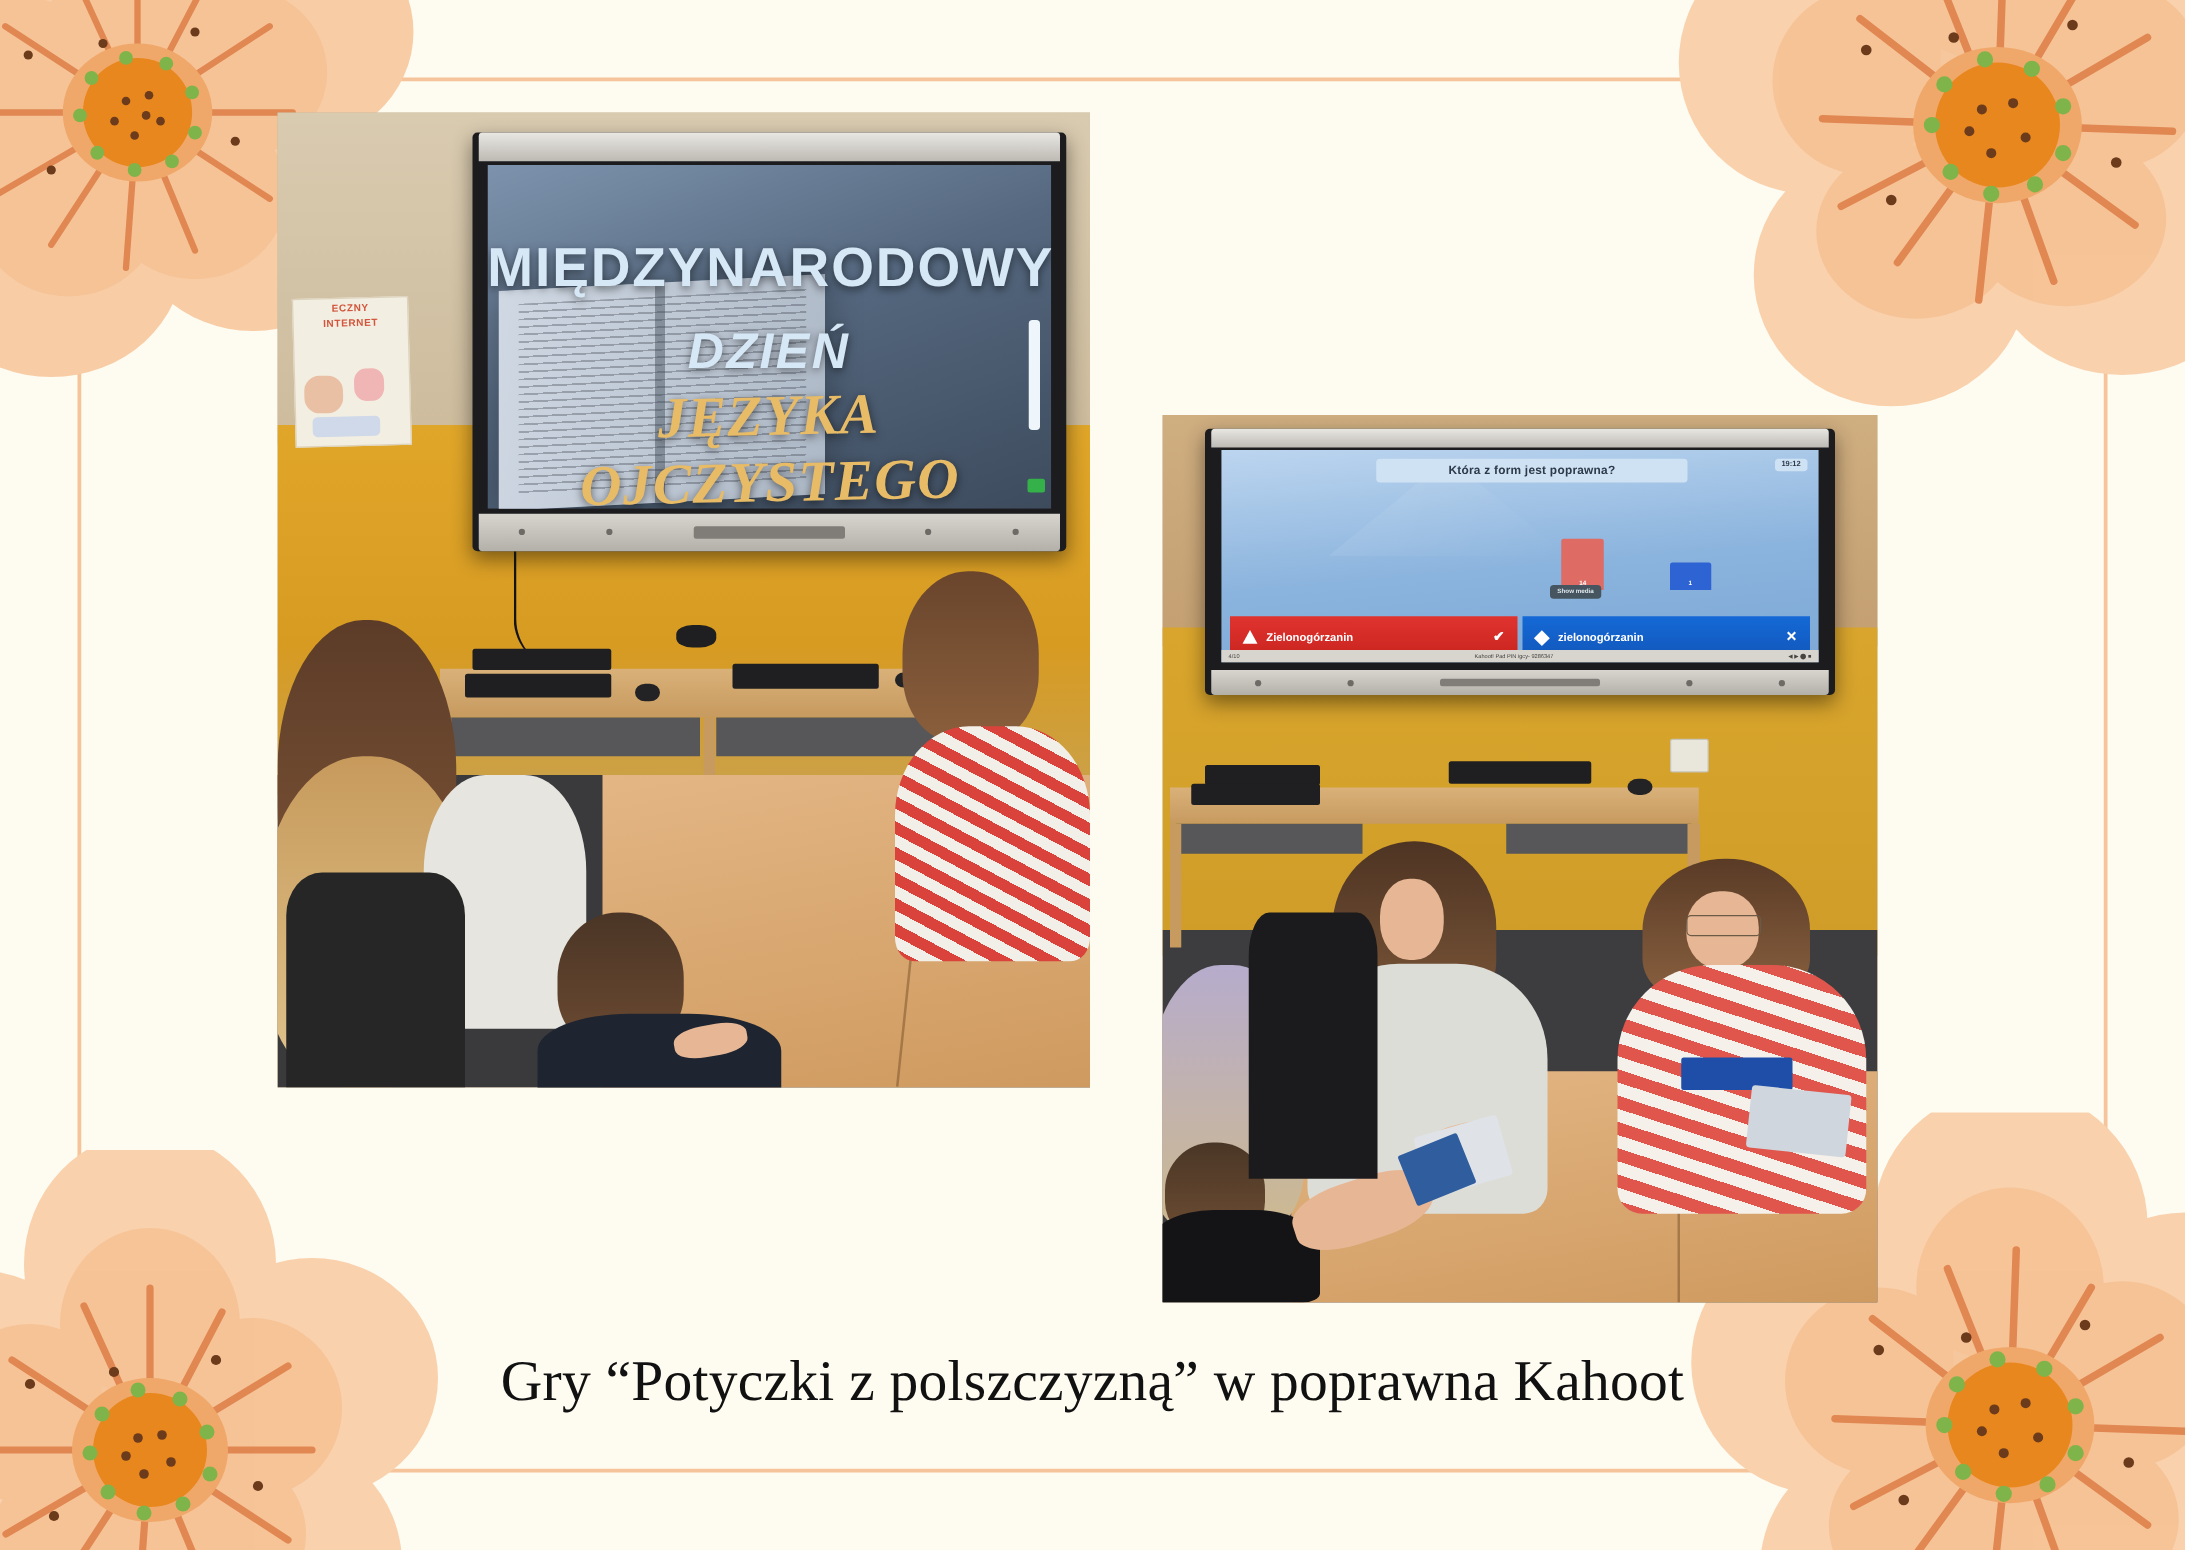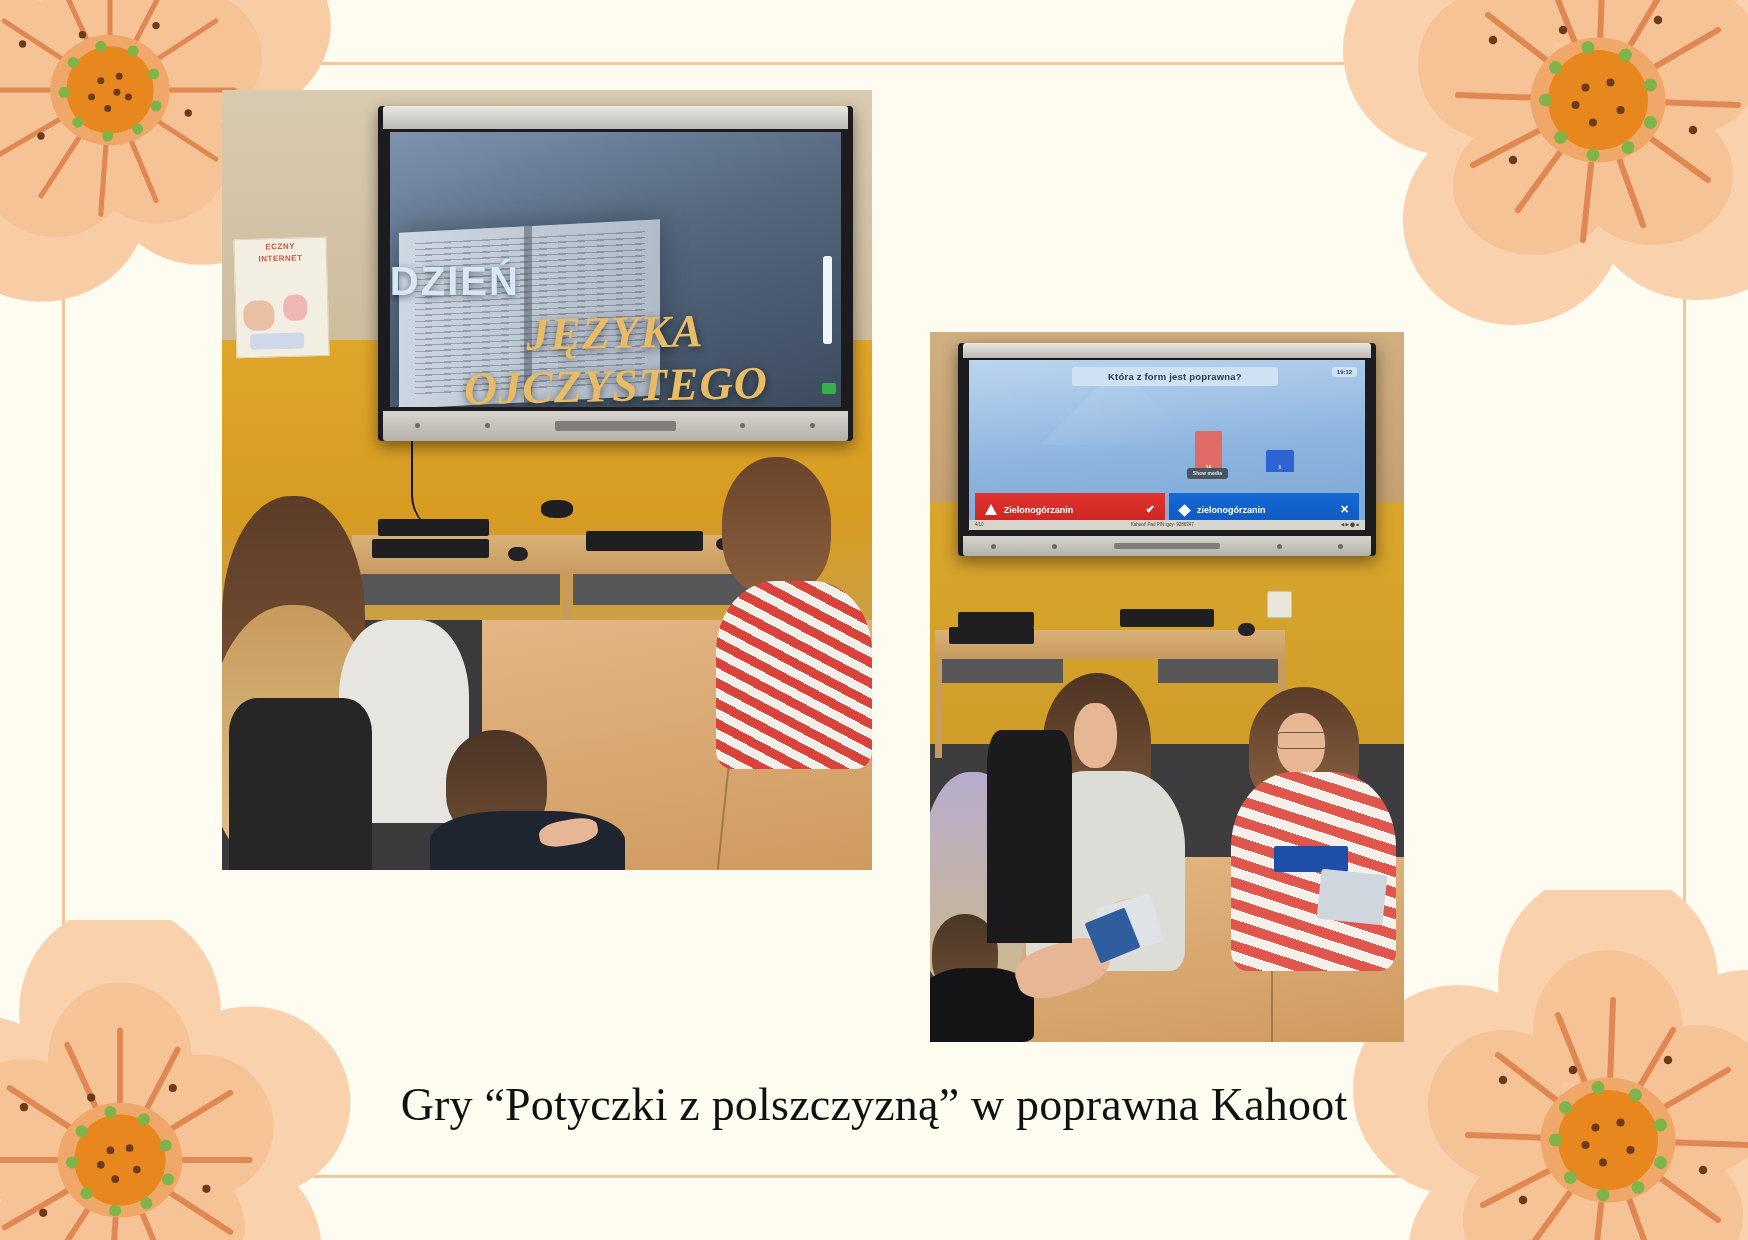--- a/index.html
+++ b/index.html
@@ -25,21 +25,21 @@
   .flower-layer{position:absolute;inset:0;z-index:3;pointer-events:none;}
   .flower-layer svg{position:absolute;}
   .fl-tl{left:-120px;top:-140px;}
   .fl-tr{right:-110px;top:-150px;}
   .fl-bl{left:-130px;bottom:-160px;}
   .fl-br{right:-120px;bottom:-150px;}
 
   
   .photo{position:absolute;z-index:5;overflow:hidden;background:#c9b79a;}
   #photo-one{left:222px;top:90px;width:650px;height:780px;}
-  #photo-two{left:930px;top:332px;width:474px;height:710px;}
+  #photo-two{left:930px;top:332px;width:572px;height:710px;}
 
   .scene{position:absolute;inset:0;}
 
   
   .wall-top{position:absolute;left:0;top:0;width:100%;height:34%;background:linear-gradient(180deg,#d9cbb0,#cdbb9c);}
   .wall-yellow{position:absolute;left:0;top:32%;width:100%;height:38%;background:linear-gradient(180deg,#e0a629,#d79b22 60%,#caa14a);}
   .floor-zone{position:absolute;left:0;top:68%;width:100%;height:32%;background:#3a3a3c;}
 
   
   .board{position:absolute;background:#1c1c1e;border-radius:4px;box-shadow:0 6px 16px rgba(0,0,0,.45);}
@@ -50,22 +50,22 @@
   .screen{position:absolute;left:2.5%;top:8%;width:95%;height:82%;overflow:hidden;}
 
   
   .slide-one{position:absolute;inset:0;background:linear-gradient(160deg,#7d93ad,#55687f 45%,#3d4b5d);}
   .slide-book{position:absolute;left:2%;top:34%;width:58%;height:64%;background:linear-gradient(100deg,#cfd8e3,#aeb9c7);
       transform:skewY(-3deg);box-shadow:0 0 30px rgba(0,0,0,.3);}
   .slide-book::after{content:"";position:absolute;left:48%;top:0;width:3%;height:100%;background:rgba(60,70,85,.45);}
   .book-lines{position:absolute;inset:6% 6%;background:repeating-linear-gradient(180deg,rgba(40,45,55,.55) 0 1.4px,transparent 1.4px 6px);opacity:.55;}
   .slide-t1{position:absolute;left:0;right:0;top:21%;text-align:center;color:#d6e7f6;font-family:"Liberation Sans",sans-serif;
       font-weight:bold;font-size:44px;letter-spacing:1.5px;text-shadow:0 2px 7px rgba(0,0,0,.5);}
-  .slide-t2{position:absolute;left:0;right:0;top:46%;color:#d6e7f6;font-family:"Liberation Sans",sans-serif;
-      font-weight:bold;font-size:40px;letter-spacing:2px;text-shadow:0 2px 7px rgba(0,0,0,.5);}
+  .slide-t2{position:absolute;left:0;right:0;top:46%;text-align:center;color:#d6e7f6;font-family:"Liberation Sans",sans-serif;
+      font-weight:bold;font-size:40px;letter-spacing:2px;text-shadow:0 2px 7px rgba(0,0,0,.5);font-style:italic;}
   .slide-t3{position:absolute;left:0;right:0;top:63%;text-align:center;color:#e8bb66;
       font-family:"Liberation Serif",serif;font-style:italic;font-weight:bold;font-size:46px;letter-spacing:1px;
       text-shadow:0 2px 8px rgba(0,0,0,.55);transform:rotate(-1.2deg);}
   .vol-bar{position:absolute;right:2%;top:45%;width:9px;height:32%;background:#eef6fb;border-radius:3px;}
   .vol-ic{position:absolute;right:1%;bottom:5%;width:14px;height:11px;background:#35b14a;border-radius:2px;}
 
   
   .poster{position:absolute;left:2%;top:19%;width:14%;height:15%;background:#f3eee2;border:1px solid #ddd3bd;transform:rotate(-1.5deg);
       overflow:hidden;font-size:5px;}
   .poster-title{color:#d2553c;font-family:"Liberation Sans",sans-serif;font-weight:bold;font-size:8px;text-align:center;padding-top:3px;letter-spacing:.5px;}
@@ -143,20 +143,21 @@
       <div class="poster-blob" style="left:14%;top:80%;width:60%;height:14%;background:#cfd9ea;border-radius:4px;"></div>
     </div>
 
     <div class="board" style="left:24%;top:2%;width:73%;height:43%;">
       <div class="board-top-bar"></div>
       <div class="screen">
         <div class="slide-one">
           <div class="slide-book">
             <div class="book-lines"></div>
           </div>
+          <div class="slide-t1">MIĘDZYNARODOWY</div>
           <div class="slide-t2">DZIEŃ</div>
           <div class="slide-t3">JĘZYKA OJCZYSTEGO</div>
           <div class="vol-bar"></div>
           <div class="vol-ic"></div>
         </div>
       </div>
       <div class="board-bottom-bar">
         <span class="bb-dot"></span>
         <span class="bb-dot"></span>
         <span class="bb-strip"></span>

